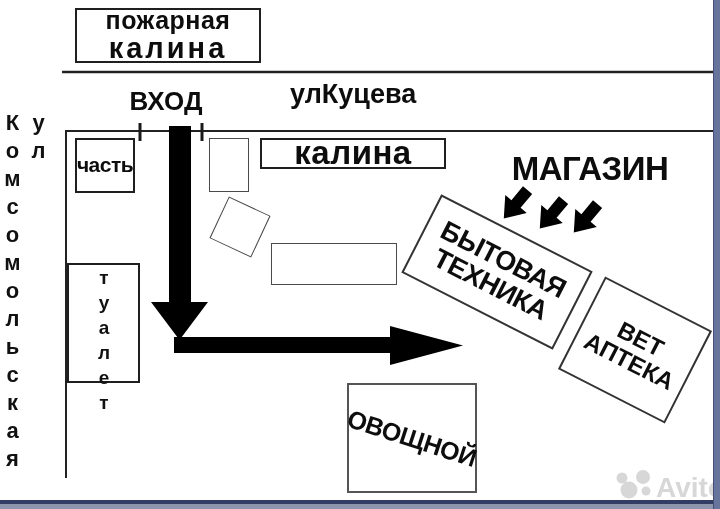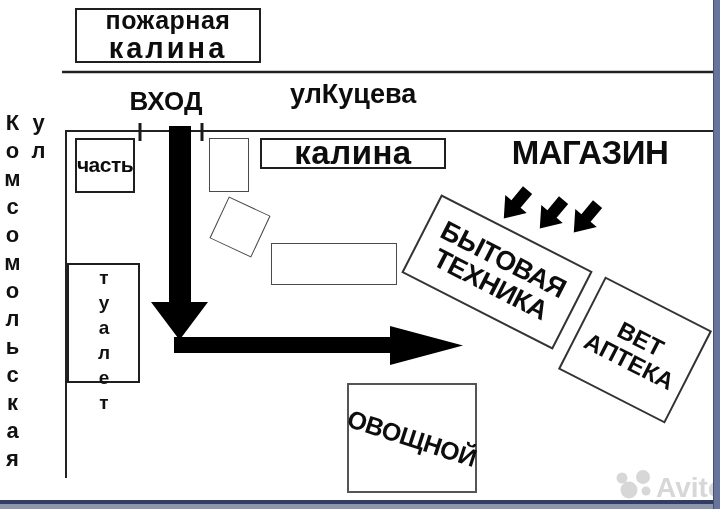--- a/index.html
+++ b/index.html
@@ -34,21 +34,21 @@
   .kalina-box{left:260px;top:138px;width:186px;height:31px;font-size:33px;letter-spacing:0.5px;}
   .kiosk{left:217px;top:204px;width:46px;height:46px;transform:rotate(25deg);}
   .small-bldg{left:271px;top:243px;width:126px;height:42px;}
 
   .toilet-box{left:67px;top:263px;width:73px;height:120px;}
   .toilet-text{
     writing-mode:vertical-rl;text-orientation:upright;
     font-size:19px;font-weight:900;letter-spacing:4px;height:112px;
   }
 
-  .magazin{left:503px;top:136px;width:174px;text-align:center;font-size:33px;letter-spacing:-0.5px;}
+  .magazin{left:503px;top:152px;width:174px;text-align:center;font-size:33px;letter-spacing:-0.5px;}
 
   .appliances{left:412px;top:228px;width:170px;height:88px;transform:rotate(27deg);border:2px solid #333;}
   .appliances .lbl{font-size:27px;letter-spacing:-0.5px;}
   .vet{left:575px;top:298px;width:120px;height:104px;transform:rotate(27deg);border:2px solid #333;}
   .vet .lbl{font-size:24px;}
 
   .veg-box{left:347px;top:383px;width:130px;height:110px;border:2px solid #555;}
   .veg-text{transform:rotate(18deg);font-size:25px;letter-spacing:-0.5px;}
 
   .win-right{left:713px;top:0;width:7px;height:509px;background:#67749c;border-left:1px solid #454f75;box-sizing:border-box;}

